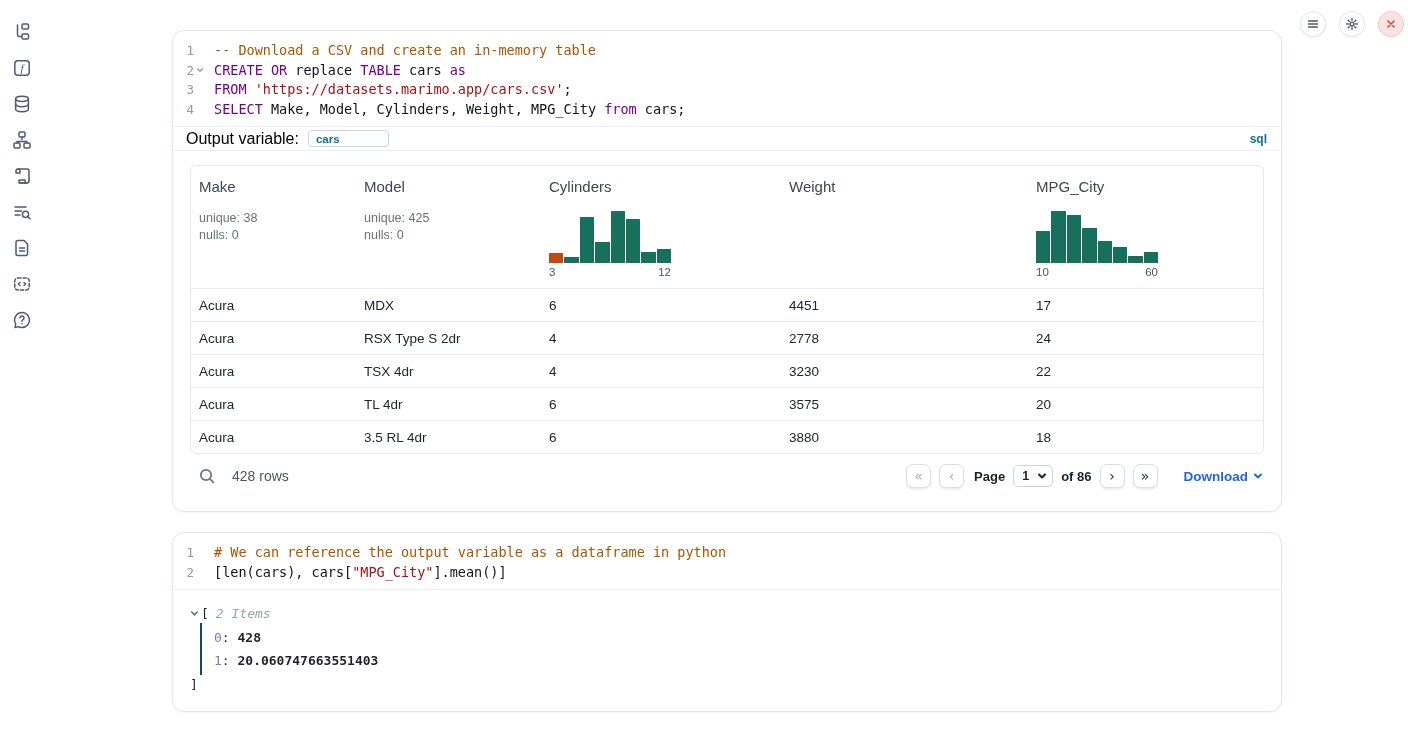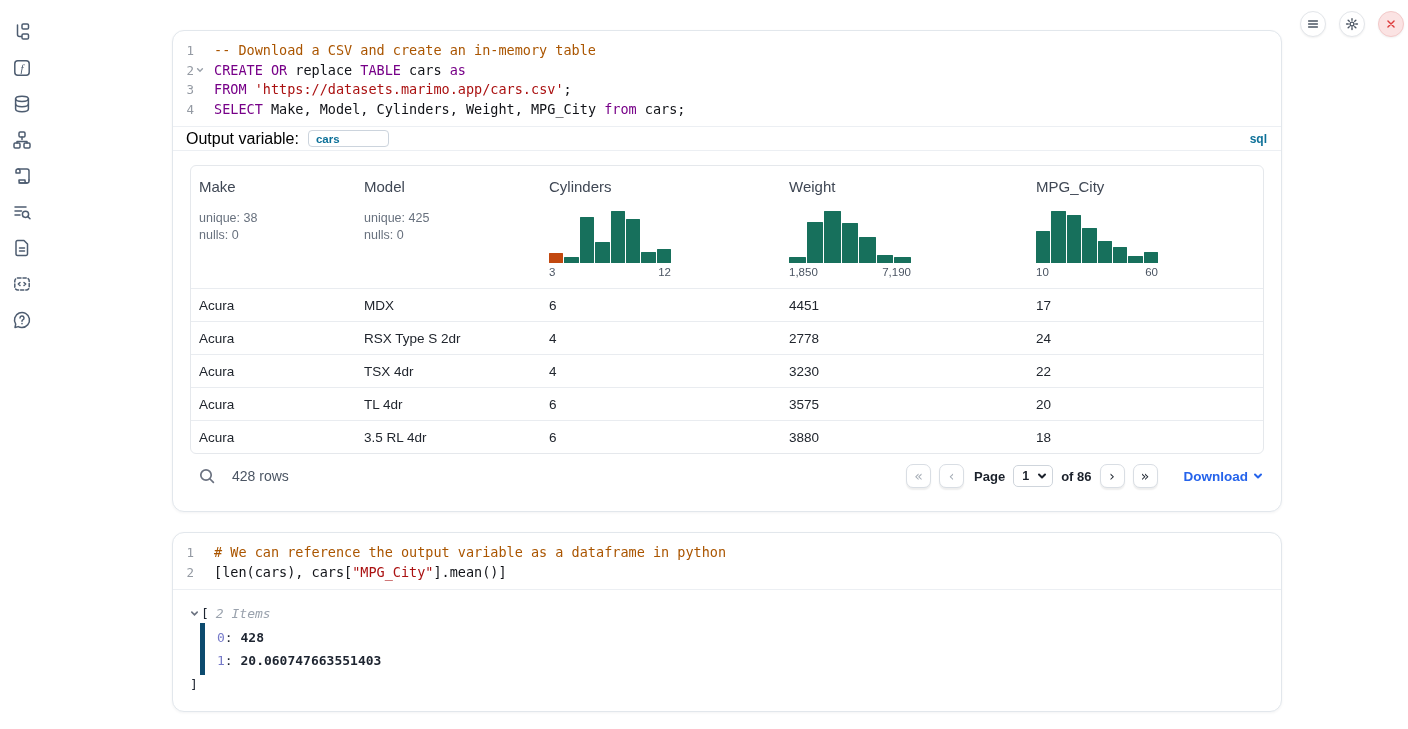--- a/index.html
+++ b/index.html
@@ -67,21 +67,21 @@
   .select-box svg, .download svg { width:10px; height:10px; stroke:currentColor; fill:none; stroke-width:2; stroke-linecap:round; stroke-linejoin:round; }
   .download { margin-left:18px; display:flex; align-items:center; gap:5px; font-size:13.5px; font-weight:700; color:#2563eb; cursor:pointer; }
 
   
   .divider { border-top:1px solid #eceff3; }
   .tree-output { padding:13px 17px 0 17px; font-family:"DejaVu Sans Mono",monospace; font-size:13px; color:#1d2430; }
   .tree-line1 { display:flex; align-items:center; height:20px; }
   .tree-chevron { width:11px; color:#6b7280; display:flex; align-items:center; cursor:pointer; }
   .tree-chevron svg { width:9px; height:9px; stroke:currentColor; fill:none; stroke-width:1.8; stroke-linecap:round; }
   .tree-items-label { color:#9aa2ad; font-style:italic; margin-left:7px; }
-  .tree-entries { margin-left:10px; border-left:5px solid #0c4a6e; padding:3px 0 3px 12px; }
+  .tree-entries { margin-left:10px; border-left:2px solid #0c4a6e; padding:3px 0 3px 12px; }
   .tree-entry { line-height:23px; }
   .tree-key { color:#7579c8; }
   .tree-val { font-weight:600; color:#1d2430; }
   .tree-close { line-height:19px; }
 </style>
 </head>
 <body>
 
 <nav class="sidebar">
   <span class="side-icon">
@@ -232,35 +232,20 @@
                 <div class="hist-bar" style="height: 14px; background: rgb(23, 112, 92);"></div>
               </div>
               <div class="hist-labels">
                 <span>3</span>
                 <span>12</span>
               </div>
             </div>
           </div>
           <div class="th-cell">
             <div class="th-name">Weight</div>
-            <div class="hist-wrap">
-              <div class="hist-bars">
-                <div class="hist-bar" style="height: 6px; background: rgb(23, 112, 92);"></div>
-                <div class="hist-bar" style="height: 41px; background: rgb(23, 112, 92);"></div>
-                <div class="hist-bar" style="height: 52px; background: rgb(23, 112, 92);"></div>
-                <div class="hist-bar" style="height: 40px; background: rgb(23, 112, 92);"></div>
-                <div class="hist-bar" style="height: 26px; background: rgb(23, 112, 92);"></div>
-                <div class="hist-bar" style="height: 8px; background: rgb(23, 112, 92);"></div>
-                <div class="hist-bar" style="height: 6px; background: rgb(23, 112, 92);"></div>
-              </div>
-              <div class="hist-labels">
-                <span>1,850</span>
-                <span>7,190</span>
-              </div>
-            </div>
           </div>
           <div class="th-cell">
             <div class="th-name">MPG_City</div>
             <div class="hist-wrap">
               <div class="hist-bars">
                 <div class="hist-bar" style="height: 32px; background: rgb(23, 112, 92);"></div>
                 <div class="hist-bar" style="height: 52px; background: rgb(23, 112, 92);"></div>
                 <div class="hist-bar" style="height: 48px; background: rgb(23, 112, 92);"></div>
                 <div class="hist-bar" style="height: 35px; background: rgb(23, 112, 92);"></div>
                 <div class="hist-bar" style="height: 22px; background: rgb(23, 112, 92);"></div>

